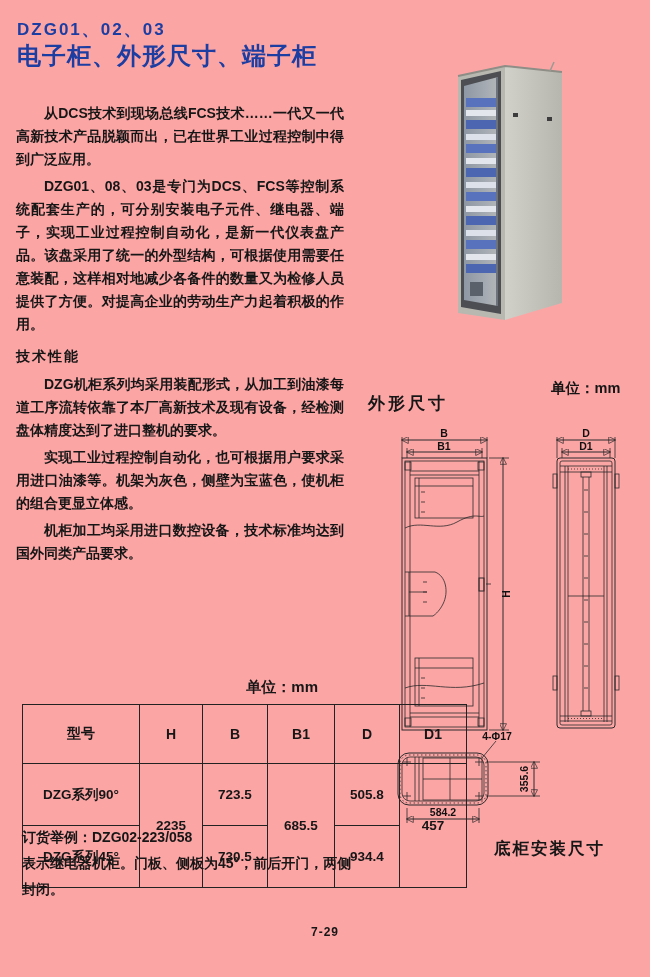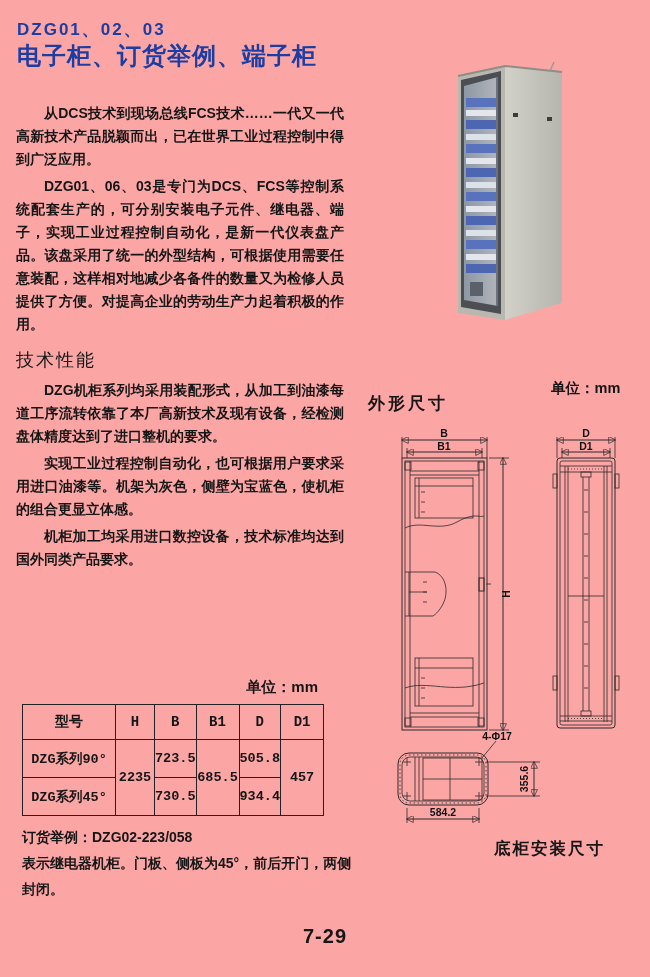--- a/index.html
+++ b/index.html
@@ -6,53 +6,53 @@
   .page{position:relative;width:650px;height:977px;background:#fca5a5;
         font-family:"Liberation Sans","DejaVu Sans",sans-serif;color:#161616;overflow:hidden;margin:0 auto;}
   
   .hdr{position:absolute;left:17px;top:20px;width:400px;}
   .model-line{color:#1c3da2;font-weight:bold;font-size:17px;letter-spacing:2px;line-height:20px;}
   .main-title{color:#1c3da2;font-weight:bold;font-size:24px;letter-spacing:1px;line-height:28px;margin-top:2px;}
   
   .left-col{position:absolute;left:16px;top:102px;width:328px;}
   .left-col p{margin:0 0 4px;text-indent:2em;font-size:14px;line-height:23px;
               text-align:justify;font-weight:600;}
-  .sec-head{font-size:18px;font-weight:normal;margin:12px 0 7px;letter-spacing:2px;}
+  .sec-head{font-size:14px;font-weight:bold;margin:12px 0 7px;letter-spacing:2px;}
   
   .tbl-unit{position:absolute;left:22px;top:678px;width:296px;text-align:right;
             font-size:15px;font-weight:bold;}
   table.spec{position:absolute;left:22px;top:704px;border-collapse:collapse;
              font-size:13.5px;font-weight:bold;text-align:center;}
-  table.spec td,table.spec th{border:1.4px solid #222;padding:0;font-family:Liberation Mono, monospace;}
+  table.spec td,table.spec th{border:1.4px solid #222;padding:12px;}
   table.spec th{height:34px;font-size:14px;}
   table.spec td{height:37px;}
   .c-model{width:92px;} .c-h{width:38px;} .c-b{width:40px;} .c-b1{width:42px;}
   .c-d{width:40px;} .c-d1{width:42px;}
   .order{position:absolute;left:22px;top:824px;width:340px;font-size:14px;
          font-weight:600;line-height:26px;}
   
   .dim-title{position:absolute;left:368px;top:392px;font-size:17px;font-weight:bold;letter-spacing:3px;}
   .dim-unit{position:absolute;left:551px;top:379px;font-size:14.5px;font-weight:bold;}
   .base-caption{position:absolute;left:494px;top:838px;font-size:16.5px;font-weight:bold;letter-spacing:2px;}
   .pagenum{position:absolute;left:0;top:925px;width:650px;text-align:center;
-           font-size:20px;font-weight:600;letter-spacing:1px;}
+           font-size:12px;font-weight:600;letter-spacing:1px;}
   svg{position:absolute;}
   svg text{font-family:"Liberation Sans","DejaVu Sans",sans-serif;fill:#111;}
   .dwg line,.dwg rect,.dwg path{stroke:#2a2a2a;fill:none;stroke-width:1;}
   .dwg .thin{stroke-width:0.8;}
   .dwg text{font-size:10.5px;font-weight:bold;text-anchor:middle;stroke:none;}
 </style>
 </head>
 <body>
 
 <div class="page">
 
   <div class="hdr">
     <div class="model-line">DZG01、02、03</div>
-    <div class="main-title">电子柜、订货举例、端子柜</div>
+    <div class="main-title">电子柜、外形尺寸、端子柜</div>
   </div>
 
   <svg style="left:450px;top:56px;" width="122" height="278" viewBox="0 0 122 278">
     <defs>
       <linearGradient id="gSide" x1="0" y1="0" x2="1" y2="0">
         <stop offset="0" stop-color="#d2d1c9"></stop>
           <stop offset="1" stop-color="#b7b6ae"></stop>
       </linearGradient>
       <linearGradient id="gGlass" x1="0" y1="0" x2="1" y2="0">
         <stop offset="0" stop-color="#8e97a4"></stop>
@@ -90,21 +90,21 @@
       <rect x="20" y="226" width="13" height="14" fill="#5a616b"></rect>
       <rect x="46" y="21" width="2" height="229" fill="#6c737d"></rect>
     </g>
 
     <rect x="63" y="57" width="5" height="4" fill="#3c3c3c"></rect>
     <rect x="97" y="61" width="5" height="4" fill="#3c3c3c"></rect>
   </svg>
 
   <div class="left-col">
     <p>从DCS技术到现场总线FCS技术……一代又一代高新技术产品脱颖而出，已在世界工业过程控制中得到广泛应用。</p>
-    <p>DZG01、06、03是专门为DCS、FCS等控制系统配套生产的，可分别安装电子元件、继电器、端子，实现工业过程控制自动化，是新一代仪表盘产品。该盘采用了统一的外型结构，可根据使用需要任意装配，这样相对地减少各备件的数量又为检修人员提供了方便。对提高企业的劳动生产力起着积极的作用。</p>
+    <p>DZG01、08、03是专门为DCS、FCS等控制系统配套生产的，可分别安装电子元件、继电器、端子，实现工业过程控制自动化，是新一代仪表盘产品。该盘采用了统一的外型结构，可根据使用需要任意装配，这样相对地减少各备件的数量又为检修人员提供了方便。对提高企业的劳动生产力起着积极的作用。</p>
     <div class="sec-head">技术性能</div>
     <p>DZG机柜系列均采用装配形式，从加工到油漆每道工序流转依靠了本厂高新技术及现有设备，经检测盘体精度达到了进口整机的要求。</p>
     <p>实现工业过程控制自动化，也可根据用户要求采用进口油漆等。机架为灰色，侧壁为宝蓝色，使机柜的组合更显立体感。</p>
     <p>机柜加工均采用进口数控设备，技术标准均达到国外同类产品要求。</p>
   </div>
 
   <div class="dim-title">外形尺寸</div>
   <div class="dim-unit">单位：mm</div>
 
   <svg class="dwg" style="left:383px;top:426px;" width="130" height="312" viewBox="0 0 130 312">

